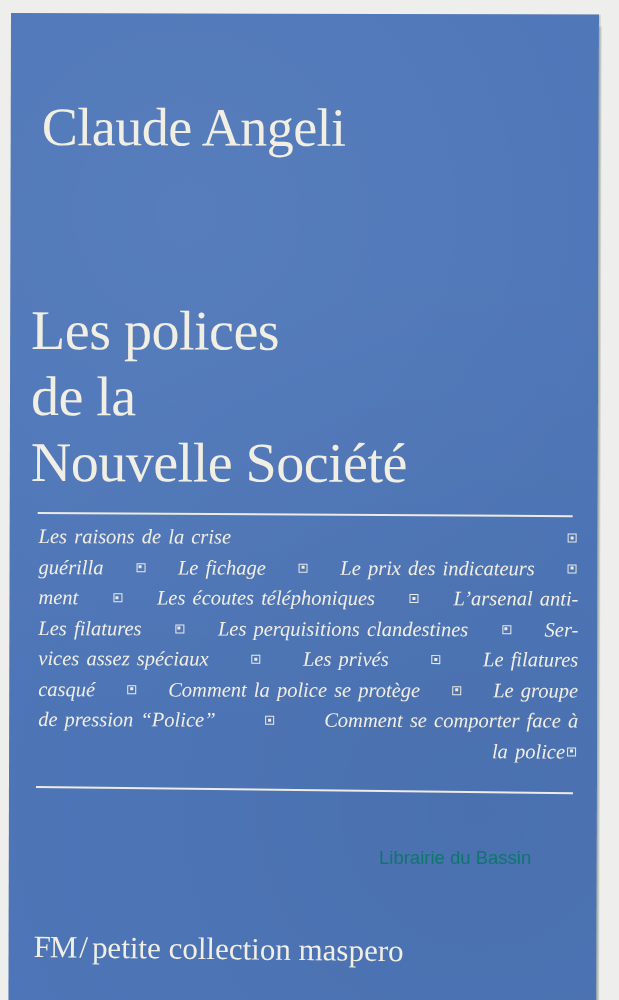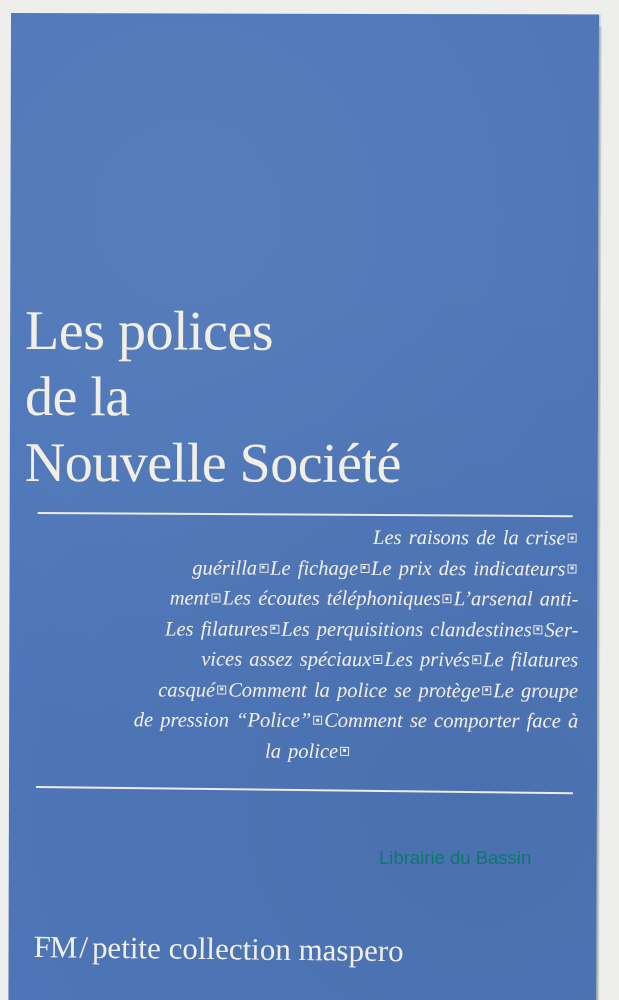--- a/index.html
+++ b/index.html
@@ -41,21 +41,21 @@
       left: 31px;
       top: 85px;
       color: #f1eee4;
       font-size: 54px;
       line-height: 58px;
       letter-spacing: -0.5px;
     }
     .authors div { white-space: nowrap; }
     .title {
       position: absolute;
-      left: 15px;
+      left: 21px;
       top: 284px;
       color: #f1eee4;
       font-size: 56px;
       line-height: 66px;
       letter-spacing: -0.5px;
     }
     .title div { white-space: nowrap; }
     .rule {
       position: absolute;
       height: 2px;
@@ -83,26 +83,26 @@
       color: #f1eee4;
       font-style: italic;
       font-size: 20.5px;
       line-height: 30.5px;
       text-align: justify;
       text-align-last: left;
       word-spacing: 2px;
     }
     .topic-line {
       display: flex;
-      justify-content: flex-end;
+      justify-content: space-between;
       align-items: baseline;
       white-space: nowrap;
     }
     .topic-line.last {
-      justify-content: center;
+      justify-content: flex-end;
       gap: 0;
     }
     .bullet {
       display: inline-block;
       width: 9px;
       height: 9px;
       border: 1.3px solid #ecebe4;
       box-sizing: border-box;
       position: relative;
       vertical-align: middle;
@@ -141,20 +141,21 @@
     .publisher .fm { letter-spacing: -1px; }
     .publisher .slash { margin: 0 4px 0 3px; }
   </style>
 </head>
 <body>
 
 <div class="cover">
   <div class="cover-edge-right"></div>
 
   <div class="authors">
+    <div>Claude Angeli</div>
   </div>
 
   <div class="title">
     <div>Les polices</div>
     <div>de la</div>
     <div>Nouvelle Société</div>
   </div>
 
   <div class="rule rule-top"></div>
 

